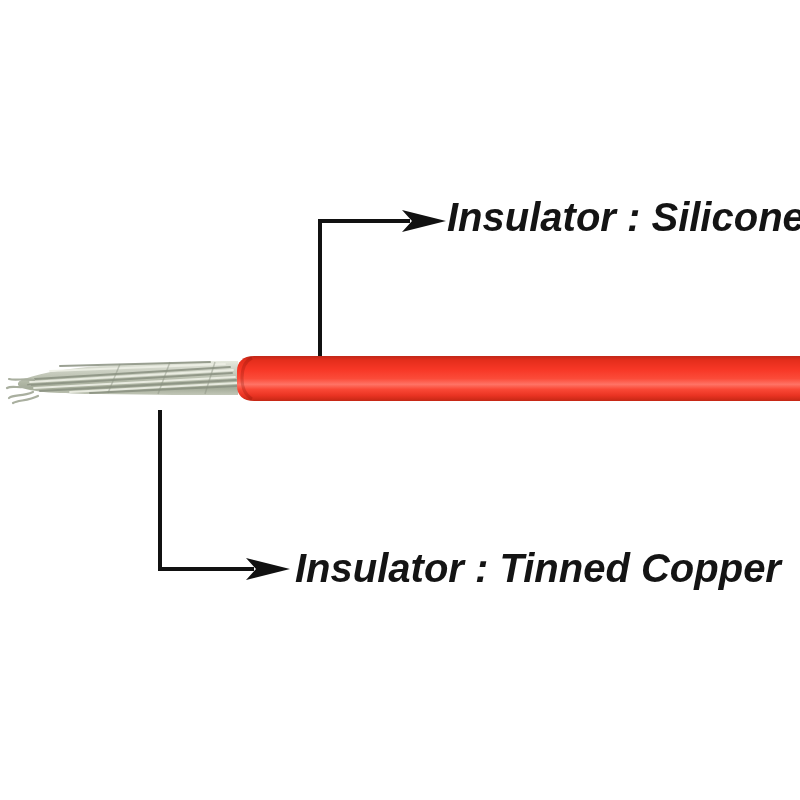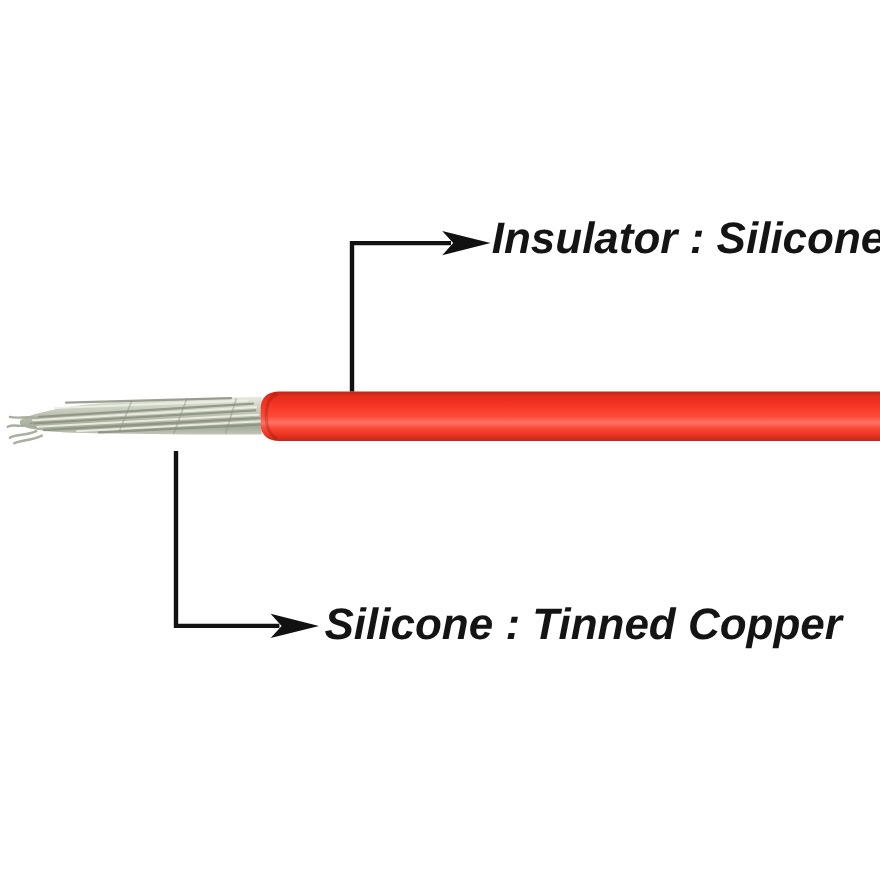--- a/index.html
+++ b/index.html
@@ -97,15 +97,15 @@
     </g>
 
     <g>
       <polyline points="160,410 160,569 254,569" fill="none" stroke-width="4" stroke="#111111"></polyline>
       <polygon points="290,569 246,558 256,569 246,580" fill="#111111"></polygon>
     </g>
   </svg>
 
   <div class="callout-label label-insulator">Insulator : Silicone</div>
 
-  <div class="callout-label label-conductor">Silicone : Tinned Copper</div>
+  <div class="callout-label label-conductor">Insulator : Tinned Copper</div>
 
 </div>
 
 </body></html>

